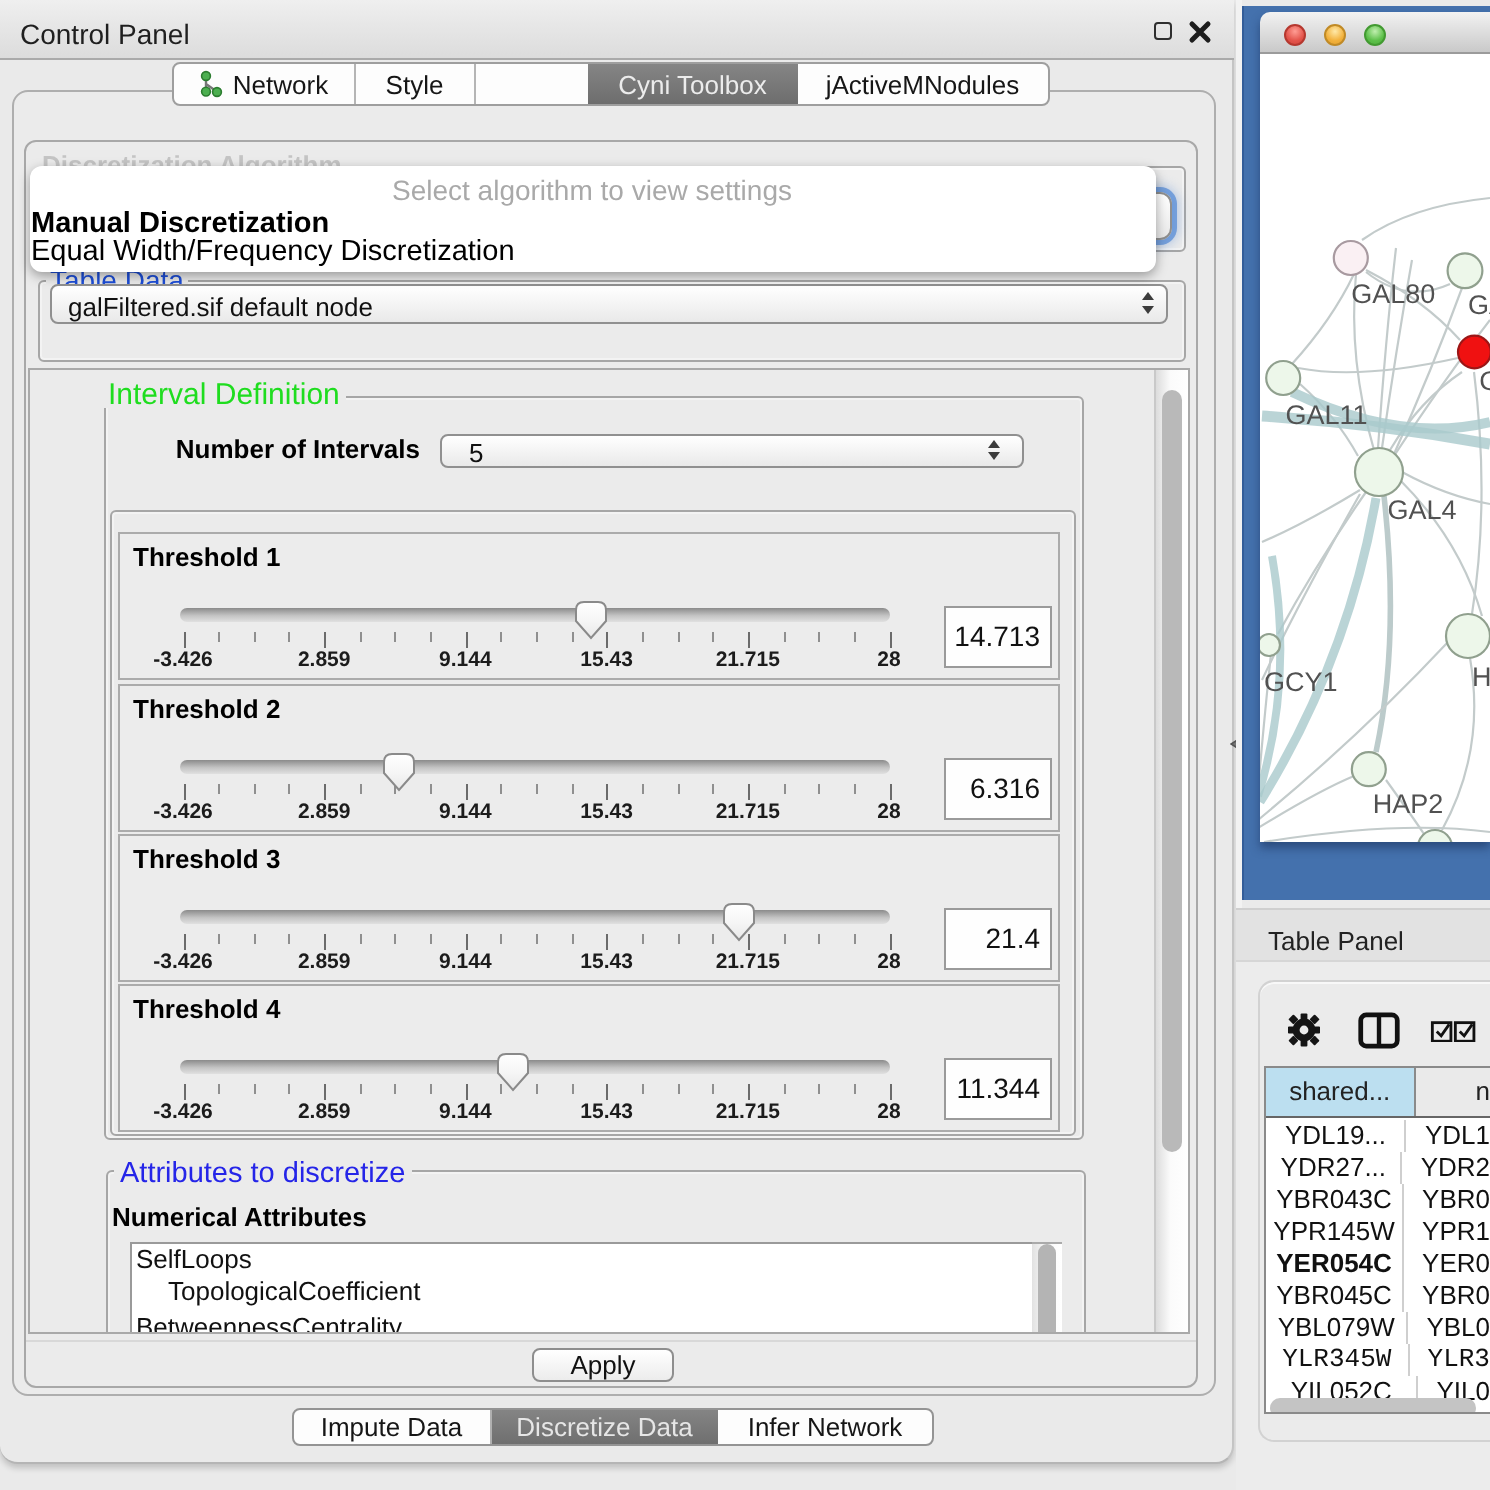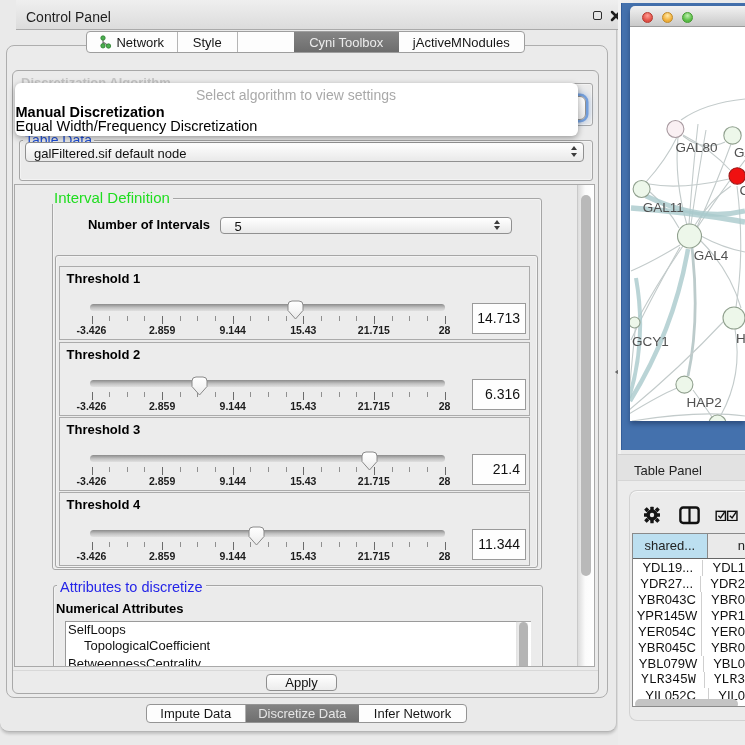--- a/index.html
+++ b/index.html
@@ -14,21 +14,21 @@
   .gtitle { position:absolute; background:#ebebeb; padding:0 3px; font-size:13px; line-height:13px; }
   .tick { position:absolute; width:1px; background:#8f8f8f; }
   .tickM { position:absolute; width:1px; background:#6b6b6b; }
   .tlabel { position:absolute; font-size:10.5px; font-weight:bold; color:#1c1c1c; transform:translateX(-50%); }
 </style>
 </head>
 <body>
 
 <div class="abs" id="leftwin" style="left:0;top:0;width:617px;height:732px;background:#eaeaea;border-right:1px solid #c4c4c4;border-bottom:1px solid #b5b5b5;border-radius:0 0 9px 9px;box-shadow:0 2px 3px rgba(0,0,0,0.18);">
 
-  <div class="abs" style="left:16px;top:0;width:617px;height:30px;background:linear-gradient(#efefef,#dcdcdc);border-bottom:1px solid #aaaaaa;">
+  <div class="abs" style="left:0;top:0;width:617px;height:30px;background:linear-gradient(#efefef,#dcdcdc);border-bottom:1px solid #aaaaaa;">
     <div class="abs" style="left:10px;top:8.5px;font-size:14px;color:#1f1f1f;">Control Panel</div>
     <div class="abs" style="left:577px;top:10.5px;width:9px;height:9px;border:1.5px solid #2e2e2e;border-radius:2px;"></div>
     <svg class="abs" style="left:594px;top:10px" width="12" height="12" viewBox="0 0 12 12">
         <path d="M2 2 L10 10 M10 2 L2 10" stroke="#1d1d1d" stroke-width="2.5" stroke-linecap="round"></path>
       </svg>
   </div>
 
   <div class="abs" style="left:6px;top:45px;width:601.5px;height:653px;border:1px solid #aeaeae;border-radius:8px;background:#ebebeb;"></div>
 
   <div class="abs" style="left:12px;top:70px;width:587px;height:624px;border:1px solid #a8a8a8;border-radius:6px;background:#ebebeb;"></div>
@@ -398,21 +398,21 @@
     </div>
 <div style="display:flex;height:16px;line-height:16px;color:#111;">
       <div style="width:75.5px;text-align:center;">YBR043C</div>
       <div style="flex:1;padding-left:9px;border-left:1px solid #cfcfcf;">YBR0</div>
     </div>
 <div style="display:flex;height:16px;line-height:16px;color:#111;">
       <div style="width:75.5px;text-align:center;">YPR145W</div>
       <div style="flex:1;padding-left:9px;border-left:1px solid #cfcfcf;">YPR1</div>
     </div>
 <div style="display:flex;height:16px;line-height:16px;color:#111;">
-      <div style="width:75.5px;text-align:center;">YER054C</div>
+      <div style="width:75.5px;text-align:center;font-weight:bold;">YER054C</div>
       <div style="flex:1;padding-left:9px;border-left:1px solid #cfcfcf;">YER0</div>
     </div>
 <div style="display:flex;height:16px;line-height:16px;color:#111;">
       <div style="width:75.5px;text-align:center;">YBR045C</div>
       <div style="flex:1;padding-left:9px;border-left:1px solid #cfcfcf;">YBR0</div>
     </div>
 <div style="display:flex;height:16px;line-height:16px;color:#111;">
       <div style="width:75.5px;text-align:center;">YBL079W</div>
       <div style="flex:1;padding-left:9px;border-left:1px solid #cfcfcf;">YBL0</div>
     </div>

